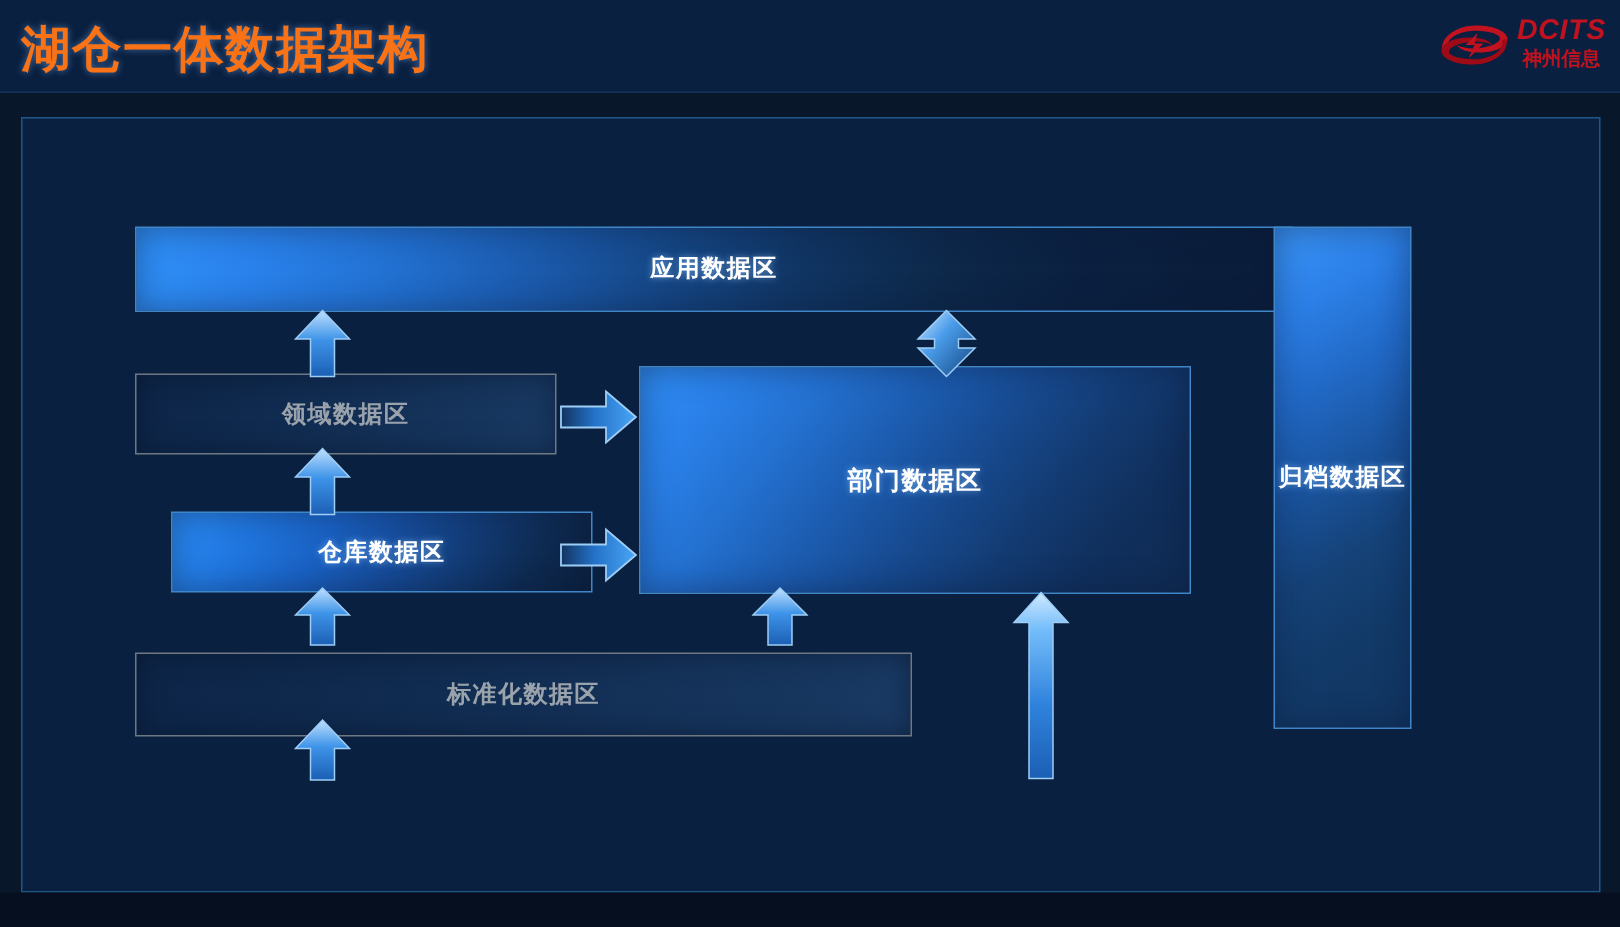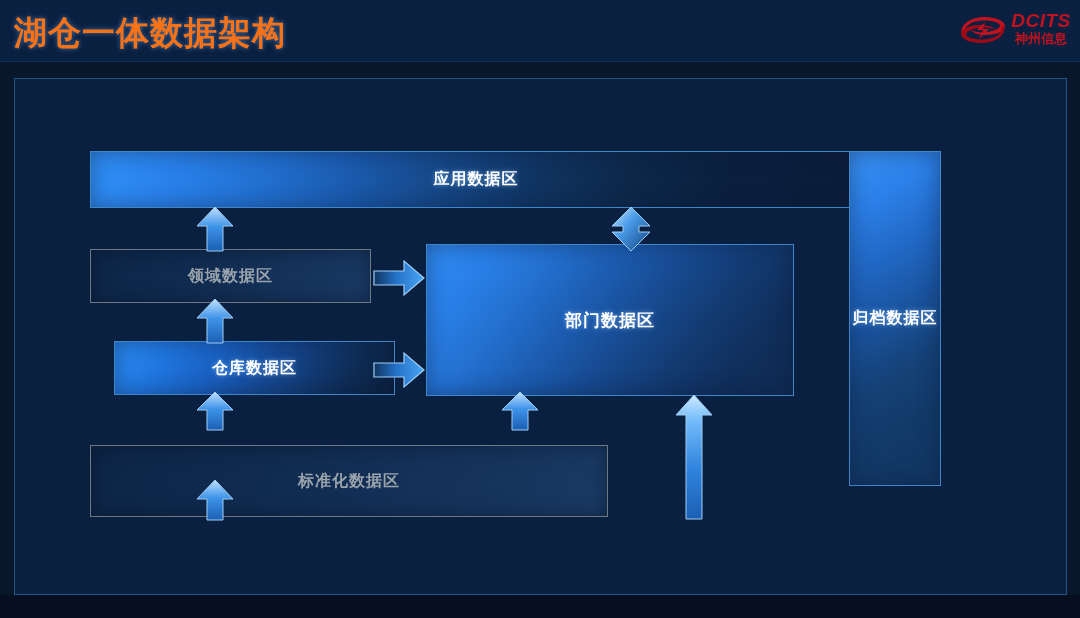--- a/index.html
+++ b/index.html
@@ -225,21 +225,21 @@
     </div>
 
     <div class="box dim" style="left:75px; top:170px; width:281px; height:54px;">
       <span class="box-label">领域数据区</span>
     </div>
 
     <div class="box active" style="left:75px; top:262px; width:281px; height:54px;margin-left:24px;">
       <span class="box-label">仓库数据区</span>
     </div>
 
-    <div class="box dim" style="left:75px; top:366px; width:518px; height:72px;">
+    <div class="box dim" style="left:75px; top:356px; width:518px; height:56px;">
       <span class="box-label">标准化数据区</span>
     </div>
 
 
     <div class="box active block" style="left:411px; top:165px; width:368px; height:152px;">
       <span class="box-label big">部门数据区</span>
     </div>
 
     <div class="box active vertical" style="left:834px; top:72px; width:92px; height:335px;">
       <span class="box-label">归档数据区</span>

